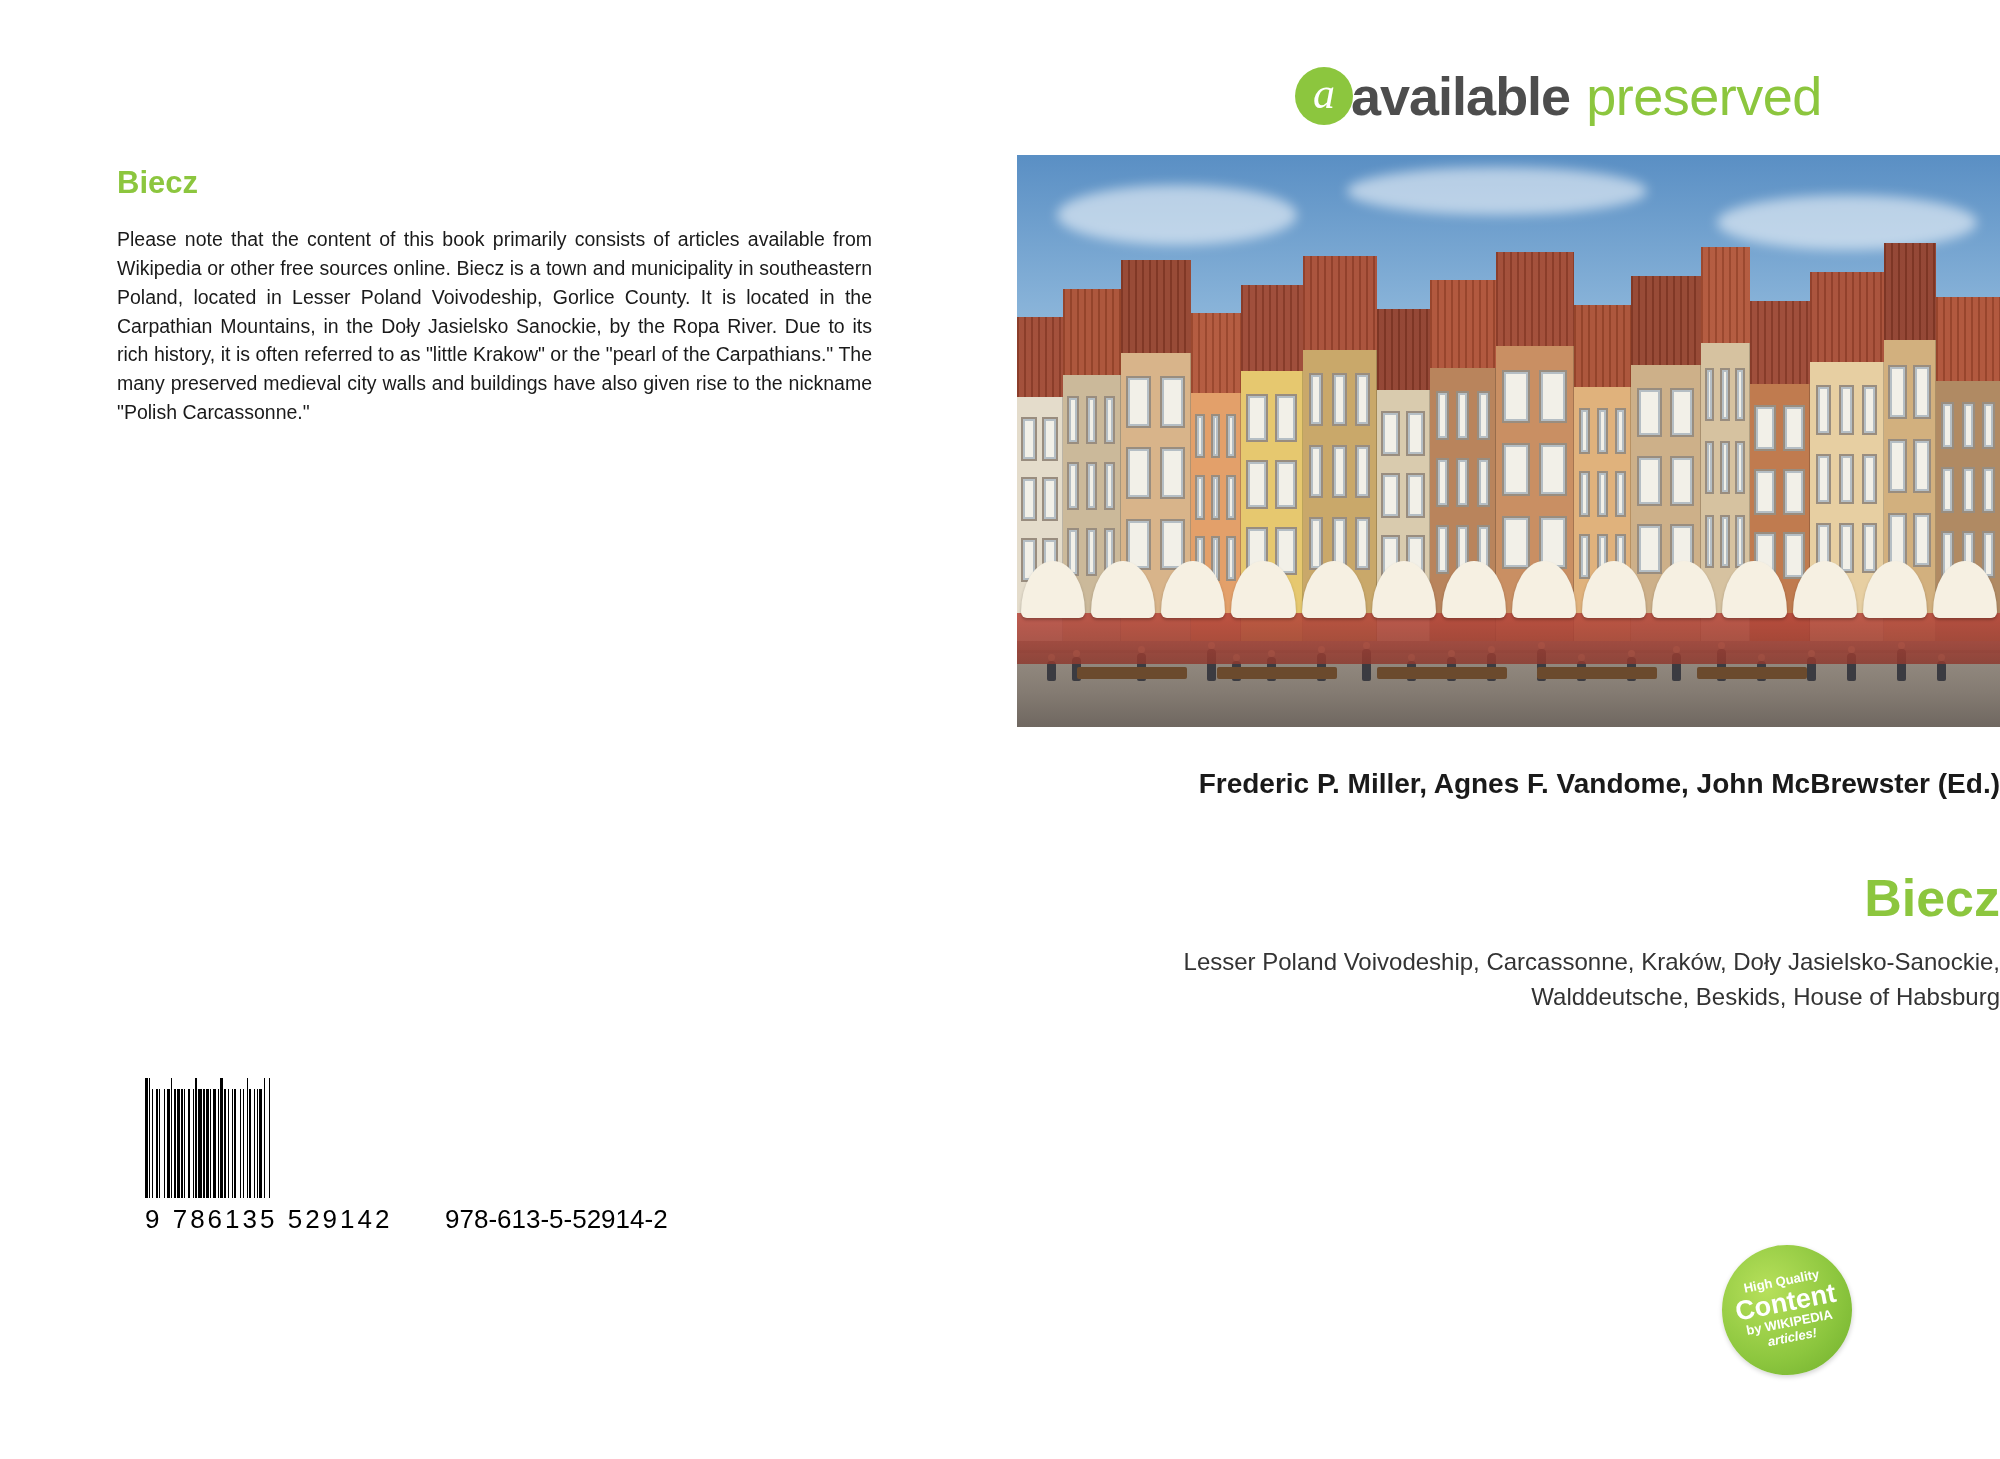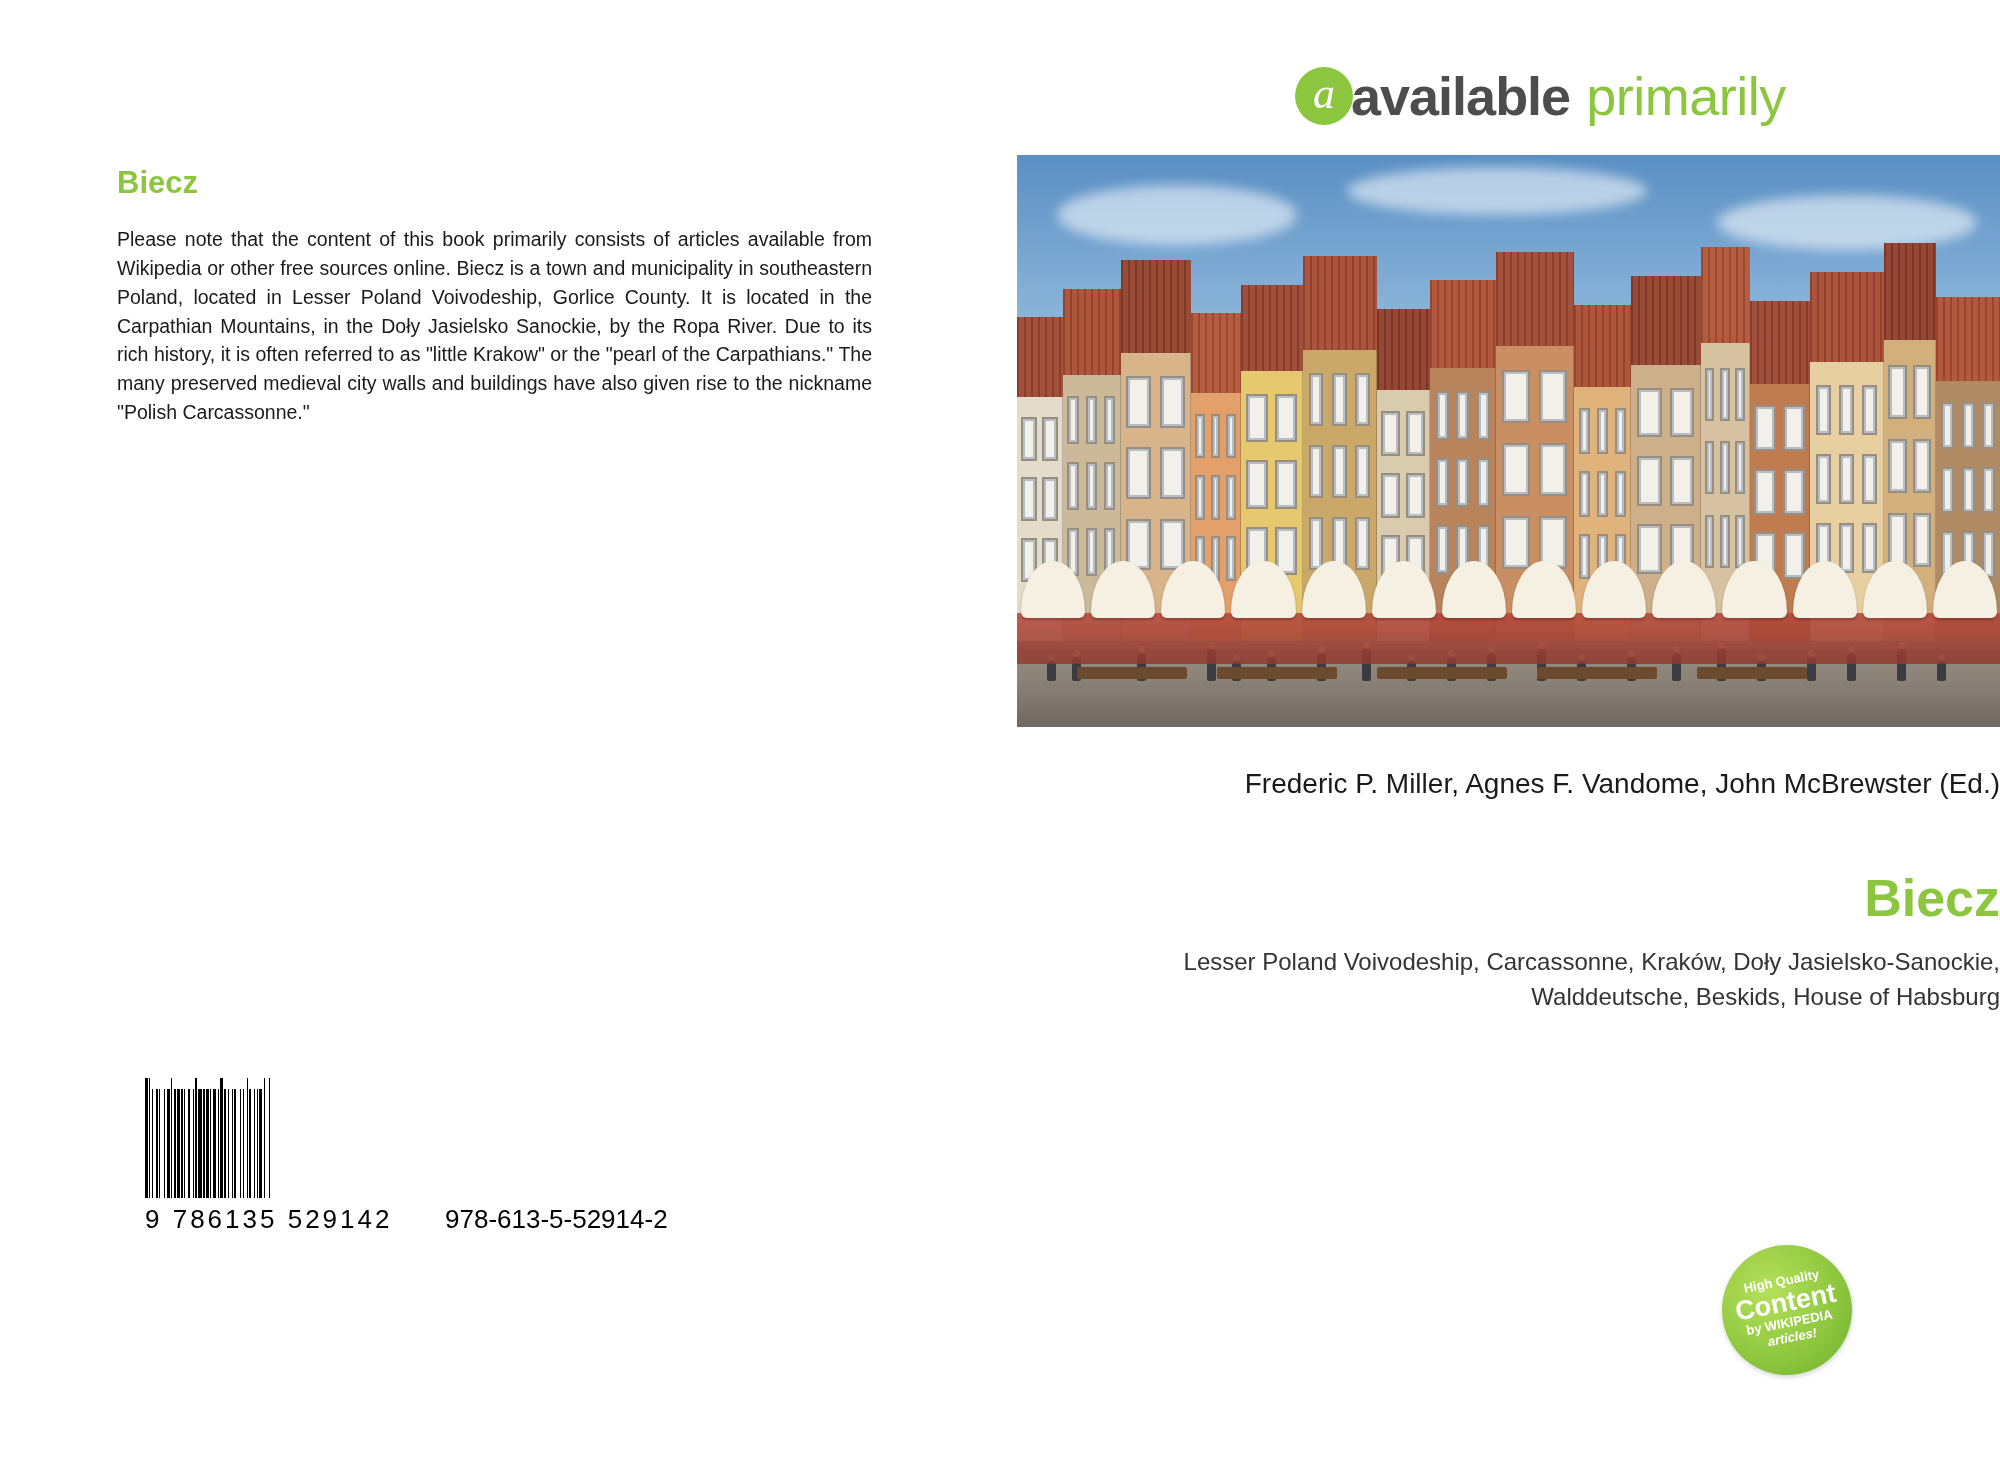--- a/index.html
+++ b/index.html
@@ -241,21 +241,21 @@
     border-radius: 2px;
   }
 
   .authors {
     position: absolute;
     left: 1100px;
     top: 765px;
     width: 900px;
     text-align: right;
     font-size: 28px;
-    font-weight: normal;
+    font-weight: bold;
     color: #1a1a1a;
     line-height: 1.35;
   }
   .front-title {
     position: absolute;
     left: 1100px;
     top: 868px;
     width: 900px;
     text-align: right;
     font-size: 52px;
@@ -297,21 +297,21 @@
   .seal .s4 { font-size: 13px; font-weight: bold; line-height: 1.15; font-style: italic; }
 </style>
 </head>
 <body>
 
 <div class="cover">
 
   <div class="publisher">
     <span class="logo-mark">a</span>
     <span class="logo-alpha">available</span>
-    <span class="logo-publishing">primarily</span>
+    <span class="logo-publishing">preserved</span>
   </div>
 
   <div class="back-title">Biecz</div>
   <div class="back-blurb">Please note that the content of this book primarily consists of articles available from Wikipedia or other free sources online. Biecz is a town and municipality in southeastern Poland, located in Lesser Poland Voivodeship, Gorlice County. It is located in the Carpathian Mountains, in the Doły Jasielsko Sanockie, by the Ropa River. Due to its rich history, it is often referred to as "little Krakow" or the "pearl of the Carpathians." The many preserved medieval city walls and buildings have also given rise to the nickname "Polish Carcassonne."</div>
 
   <div class="barcode-area">
     <div class="barcode-bars" id="bars">
         <i style="width: 3px;"></i>
         <i style="width: 1px; background: transparent;"></i>
         <i style="width: 1px;"></i>

